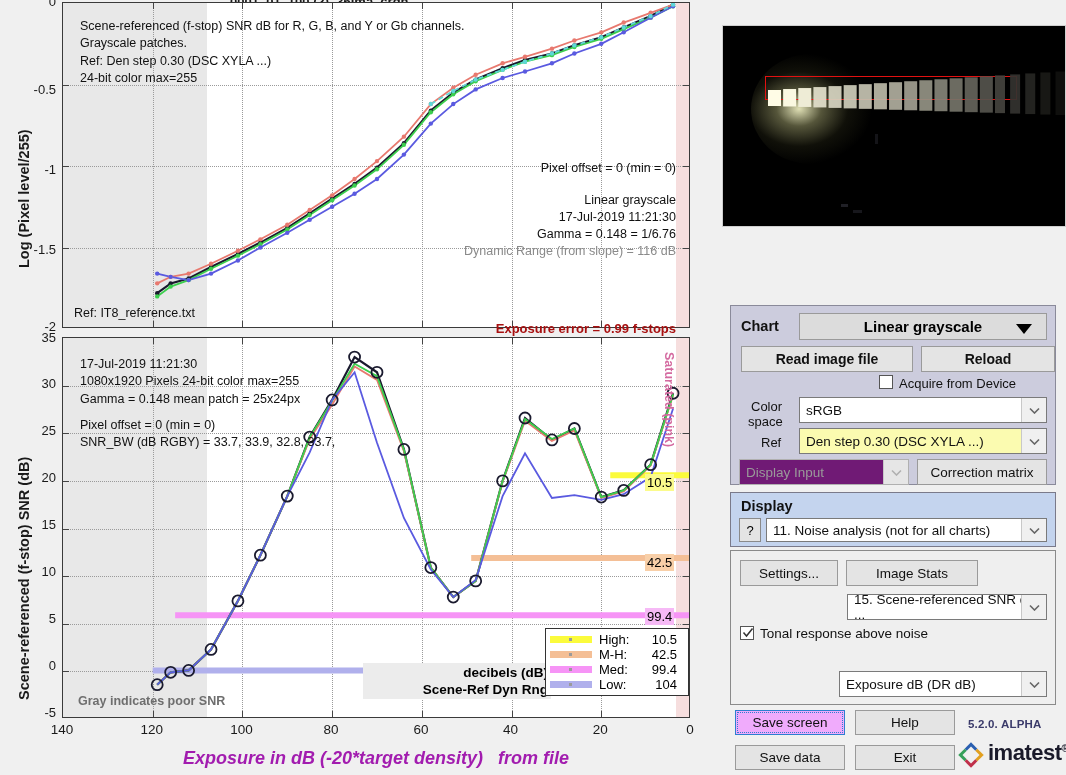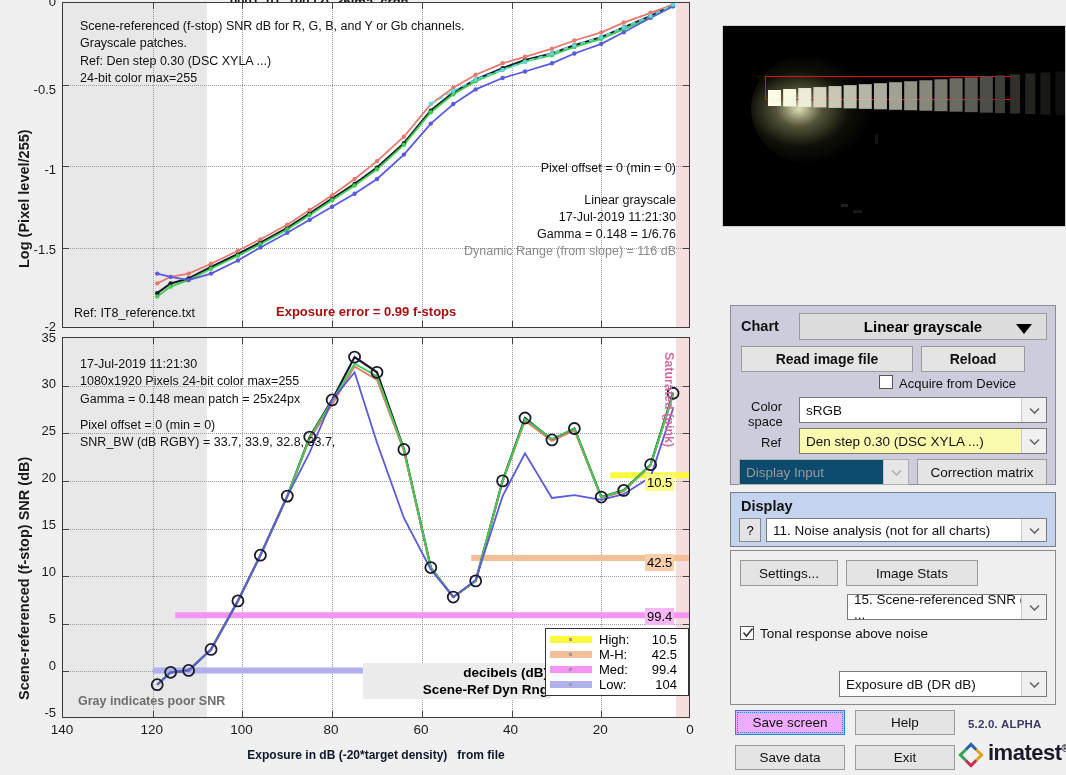--- a/index.html
+++ b/index.html
@@ -72,21 +72,21 @@
   .grp-gray{background:#efefef;border:1px solid #8a8a8a;}
   .grp-blue{background:#c4d4ee;border:1px solid #7a7a8a;}
   .grp-white{background:#f4f4f4;border:1px solid #8a8a8a;}
 
   .ddown{position:relative;box-sizing:border-box;background:#fff;border:1px solid #7a7a7a;
     height:24px;display:flex;align-items:center;padding-left:6px;font-size:13.5px;color:#111;}
   .ddown .arrow{position:absolute;right:0;top:0;bottom:0;width:24px;border-left:1px solid #c8c8c8;
     background:#f0f0f0;display:flex;align-items:center;justify-content:center;}
   .ddown .arrow svg{display:block;}
   .ddown.yellow{background:#fbfbb0;}
-  .ddown.disabled{background:#0c4a6e;color:#9a9a9a;border-color:#b0b0b0;}
+  .ddown.disabled{background:#701a75;color:#9a9a9a;border-color:#b0b0b0;}
   .ddown.disabled .arrow{background:#e6e6e6;}
 
   .btn{position:absolute;box-sizing:border-box;background:#e4e4e4;border:1px solid #9a9a9a;
     display:flex;align-items:center;justify-content:center;font-size:13.5px;color:#111;}
   .btn.bold{font-weight:bold;font-size:14px;}
   .btn.focus{border:1px solid #2f7fd0;outline:1px dotted #2f7fd0;outline-offset:-3px;background:#f0abfc;}
 
   .lbl{position:absolute;font-size:13px;color:#111;white-space:nowrap;}
   .lbl.bold{font-weight:bold;font-size:14.5px;}
 
@@ -270,21 +270,21 @@
   <div class="annot" style="left:80px;top:53px;">Ref: Den step 0.30 (DSC XYLA ...)</div>
   <div class="annot" style="left:80px;top:70px;">24-bit color  max=255</div>
 
   <div class="annot right" style="right:24px;top:160px;width:400px;">Pixel offset = 0  (min = 0)</div>
   <div class="annot right" style="right:24px;top:192px;width:400px;">Linear grayscale</div>
   <div class="annot right" style="right:24px;top:209px;width:400px;">17-Jul-2019 11:21:30</div>
   <div class="annot right" style="right:24px;top:226px;width:436px;">Gamma = 0.148 = 1/6.76</div>
   <div class="annot right gray" style="right:24px;top:243px;width:460px;">Dynamic Range (from slope) = 116 dB</div>
 
   <div class="annot" style="left:74px;top:305px;">Ref: IT8_reference.txt</div>
-  <div class="annot red" style="right:24px;top:304px;width:400px;text-align:left;">Exposure error = 0.99 f-stops</div>
+  <div class="annot red" style="right:24px;top:321px;width:400px;text-align:right;">Exposure error = 0.99 f-stops</div>
 
   <div class="axis-title-y" style="left:16px;top:700px;transform:rotate(-90deg);">Scene-referenced (f-stop) SNR (dB)</div>
 
   <div class="tick-label" style="left:10px;top:330px;width:46px;">35</div>
   <div class="tick-label" style="left:10px;top:376px;width:46px;">30</div>
   <div class="tick-label" style="left:10px;top:423px;width:46px;">25</div>
   <div class="tick-label" style="left:10px;top:470px;width:46px;">20</div>
   <div class="tick-label" style="left:10px;top:517px;width:46px;">15</div>
   <div class="tick-label" style="left:10px;top:564px;width:46px;">10</div>
   <div class="tick-label" style="left:10px;top:611px;width:46px;">5</div>
@@ -373,21 +373,21 @@
 
   <div class="tick-label-x" style="left:42px;top:722px;width:40px;">140</div>
   <div class="tick-label-x" style="left:131.7px;top:722px;width:40px;">120</div>
   <div class="tick-label-x" style="left:221.4px;top:722px;width:40px;">100</div>
   <div class="tick-label-x" style="left:311.1px;top:722px;width:40px;">80</div>
   <div class="tick-label-x" style="left:400.9px;top:722px;width:40px;">60</div>
   <div class="tick-label-x" style="left:490.6px;top:722px;width:40px;">40</div>
   <div class="tick-label-x" style="left:580.3px;top:722px;width:40px;">20</div>
   <div class="tick-label-x" style="left:670px;top:722px;width:40px;">0</div>
 
-  <div class="abs" style="left:62px;top:748px;width:628px;text-align:center;font-size:12px;font-weight:bold;color:#0f172a;">
+  <div class="abs" style="left:62px;top:748px;width:628px;text-align:center;font-size:18px;font-weight:bold;color:#a21caf;font-style:italic;">
     <span>Exposure in dB (-20*target density)</span>&nbsp;&nbsp;
     <span>from file</span>
   </div>
 
   <div class="annot" style="left:80px;top:356px;">17-Jul-2019 11:21:30</div>
   <div class="annot" style="left:80px;top:373px;">1080x1920 Pixels   24-bit color  max=255</div>
   <div class="annot" style="left:80px;top:391px;">Gamma = 0.148   mean patch = 25x24px</div>
   <div class="annot" style="left:80px;top:417px;">Pixel offset = 0  (min = 0)</div>
   <div class="annot" style="left:80px;top:434px;">SNR_BW (dB RGBY) = 33.7, 33.9, 32.8, 33.7,</div>
 
@@ -466,21 +466,21 @@
 
   <div class="grp grp-lilac" style="left:30px;top:305px;width:326px;height:180px;">
     <div class="lbl bold" style="left:10px;top:12px;">Chart</div>
     <div class="chartbtn" style="left:68px;top:7px;width:248px;height:27px;">
       <span>Linear grayscale</span>
       <span class="tri"></span>
     </div>
     <div class="btn bold" style="left:10px;top:40px;width:172px;height:26px;">
         <span>Read image file</span>
       </div>
-    <div class="btn bold" style="left:190px;top:40px;width:104px;height:26px;">
+    <div class="btn bold" style="left:190px;top:40px;width:134px;height:26px;">
         <span>Reload</span>
       </div>
 
     <div class="chk" style="left:148px;top:69px;"></div>
     <div class="lbl" style="left:168px;top:70px;">Acquire from Device</div>
 
     <div class="lbl" style="left:20px;top:93px;">Color</div>
     <div class="lbl" style="left:17px;top:108px;">space</div>
     <div class="ddown" style="position:absolute;left:68px;top:91px;width:248px;height:26px;">
       <span>sRGB</span>

